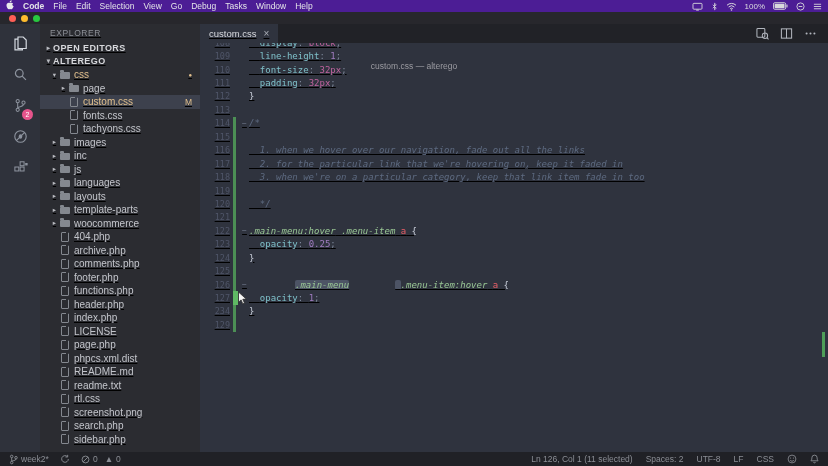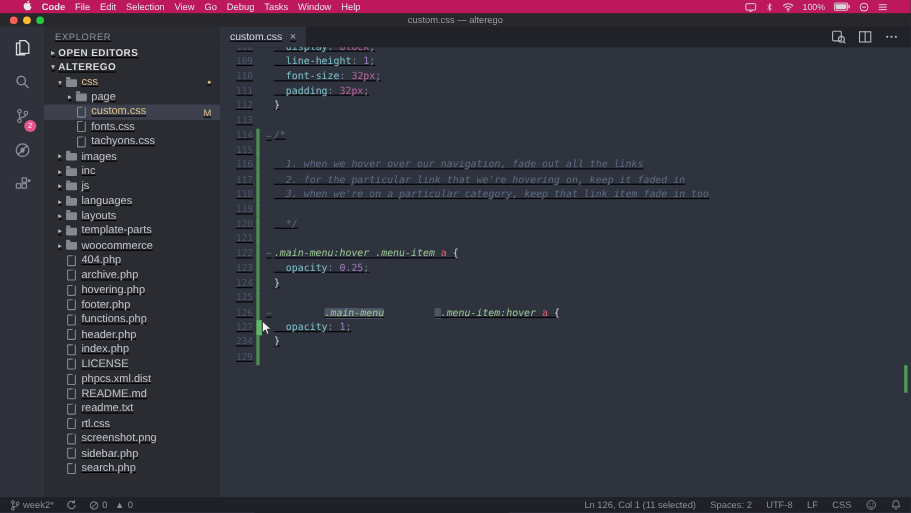--- a/index.html
+++ b/index.html
@@ -1,32 +1,32 @@
 <!DOCTYPE html>
 <html><head>
 <meta charset="utf-8">
 <style>
   * { margin:0; padding:0; box-sizing:border-box; }
   html,body { width:828px; height:466px; overflow:hidden; }
   body { position:relative; background:#2f333e; font-family:"Liberation Sans",sans-serif; -webkit-font-smoothing:antialiased; }
 
   
-  #menubar { position:absolute; top:0; left:0; right:0; height:12px; background:#be185d;
-    display:flex; align-items:center; padding:0 21px; gap:9px; font-size:8.5px; color:#e4e4e8; z-index:30; }
+  #menubar { position:absolute; top:0; left:0; right:0; height:12px; background:#4c1d95;
+    display:flex; align-items:center; padding:0 6px; gap:9px; font-size:8.5px; color:#e4e4e8; z-index:30; }
   .menu-item { line-height:12px; }
   .menu-item.app { font-weight:bold; }
   #menu-right { margin-left:auto; display:flex; align-items:center; gap:8px; font-size:8px; color:#dcdce0; }
   #menu-right svg { display:block; }
 
   
   #titlebar { position:absolute; top:12px; left:0; right:0; height:12px; background:#27272c; z-index:25; }
   #traffic { position:absolute; left:9px; top:3px; display:flex; gap:5px; }
   .tl { width:7px; height:7px; border-radius:50%; }
   .tl.r { background:#ff5f57; } .tl.y { background:#febc2e; } .tl.g { background:#28c840; }
-  #window-title { text-align:center; font-size:8.5px; color:#9b9ba1; line-height:12px; }
+  #window-title { text-align:center; font-size:8.5px; color:#9b9ba1; line-height:12px;margin-top:48px; }
 
   
   #main { position:absolute; top:24px; left:0; right:0; bottom:14px; display:flex;text-decoration:underline; }
 
   
   #activitybar { width:40px; background:#2f323b; flex:none; display:flex; flex-direction:column; align-items:center; padding-top:4px; }
   .act-icon { width:40px; height:31px; display:flex; align-items:center; justify-content:center; position:relative; color:#8d939e; }
   .act-icon.active { color:#d6dae1; }
   .scm-badge { position:absolute; right:7px; bottom:1px; min-width:11px; height:11px; border-radius:6px;
     background:#e6548c; color:#fff; font-size:7px; line-height:11px; text-align:center; padding:0 2px; }
@@ -274,21 +274,21 @@
           <span class="label">404.php</span>
         </div>
         <div class="row d1">
           <span class="arrow"></span>
           <span class="ico-file"></span>
           <span class="label">archive.php</span>
         </div>
         <div class="row d1">
           <span class="arrow"></span>
           <span class="ico-file"></span>
-          <span class="label">hovering.php</span>
+          <span class="label">comments.php</span>
         </div>
         <div class="row d1">
           <span class="arrow"></span>
           <span class="ico-file"></span>
           <span class="label">footer.php</span>
         </div>
         <div class="row d1">
           <span class="arrow"></span>
           <span class="ico-file"></span>
           <span class="label">functions.php</span>
@@ -304,20 +304,25 @@
           <span class="label">index.php</span>
         </div>
         <div class="row d1">
           <span class="arrow"></span>
           <span class="ico-file"></span>
           <span class="label">LICENSE</span>
         </div>
         <div class="row d1">
           <span class="arrow"></span>
           <span class="ico-file"></span>
+          <span class="label">page.php</span>
+        </div>
+        <div class="row d1">
+          <span class="arrow"></span>
+          <span class="ico-file"></span>
           <span class="label">phpcs.xml.dist</span>
         </div>
         <div class="row d1">
           <span class="arrow"></span>
           <span class="ico-file"></span>
           <span class="label">README.md</span>
         </div>
         <div class="row d1">
           <span class="arrow"></span>
           <span class="ico-file"></span>
@@ -329,26 +334,26 @@
           <span class="label">rtl.css</span>
         </div>
         <div class="row d1">
           <span class="arrow"></span>
           <span class="ico-file"></span>
           <span class="label">screenshot.png</span>
         </div>
         <div class="row d1">
           <span class="arrow"></span>
           <span class="ico-file"></span>
+          <span class="label">search.php</span>
+        </div>
+        <div class="row d1">
+          <span class="arrow"></span>
+          <span class="ico-file"></span>
           <span class="label">sidebar.php</span>
-        </div>
-        <div class="row d1">
-          <span class="arrow"></span>
-          <span class="ico-file"></span>
-          <span class="label">search.php</span>
         </div>
       </div>
   </div>
 
   <div id="editor">
     <div id="tabbar">
       <div id="tab-active">
         <span>custom.css</span>
         <span id="tab-close">×</span>
       </div>

